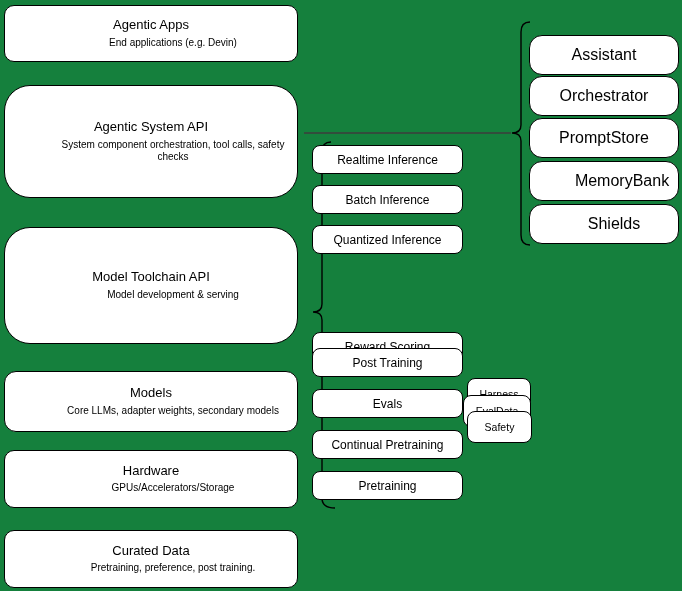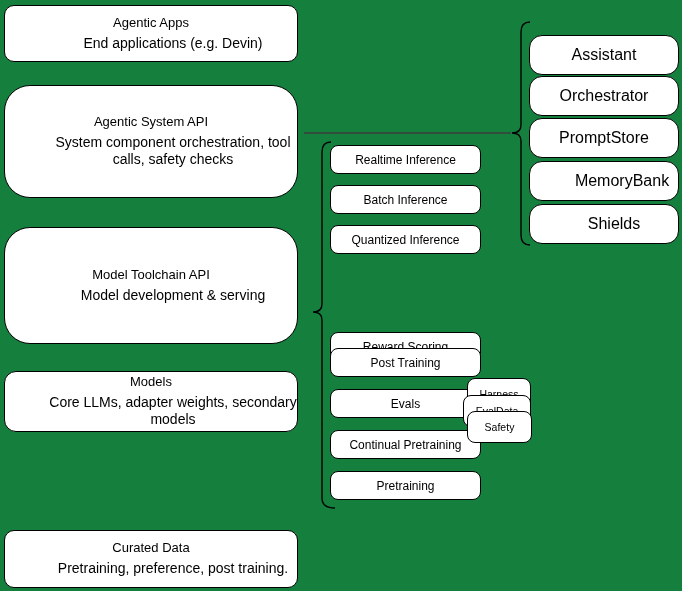--- a/index.html
+++ b/index.html
@@ -37,28 +37,28 @@
   .lbox {
     left: 4px;
     width: 294px;
   }
   .lbox .title {
     font-size: 13px;
     color: #000000;
     line-height: 1.15;
   }
   .lbox .subtitle {
-    font-size: 14px;
+    font-size: 10px;
     color: #000000;
     margin-top: 4px;
     line-height: 1.2;
     margin-left: 44px;
   }
   .mbox {
-    left: 330px;
+    left: 312px;
     width: 151px;
     height: 29px;
     border-radius: 8px;
     font-size: 12px;
     color: #000000;
   }
   .rbox {
     left: 529px;
     width: 150px;
     height: 40px;
@@ -108,20 +108,24 @@
   <div class="node lbox" style="top:227px;height:117px;border-radius:26px;">
     <div class="title">Model Toolchain API</div>
     <div class="subtitle">Model development &amp; serving</div>
   </div>
 
   <div class="node lbox" style="top:371px;height:61px;border-radius:12px;">
     <div class="title">Models</div>
     <div class="subtitle">Core LLMs, adapter weights, secondary models</div>
   </div>
 
+  <div class="node lbox" style="top:450px;height:58px;border-radius:10px;">
+    <div class="title">Hardware</div>
+    <div class="subtitle">GPUs/Accelerators/Storage</div>
+  </div>
 
   <div class="node lbox" style="top:530px;height:58px;border-radius:10px;">
     <div class="title">Curated Data</div>
     <div class="subtitle">Pretraining, preference, post training.</div>
   </div>
 
   <div class="node mbox" style="top:145px;">Realtime Inference</div>
   <div class="node mbox" style="top:185px;">Batch Inference</div>
   <div class="node mbox" style="top:225px;">Quantized Inference</div>
   <div class="node mbox" style="top:307px;margin-top:25px;">Reward Scoring</div>

